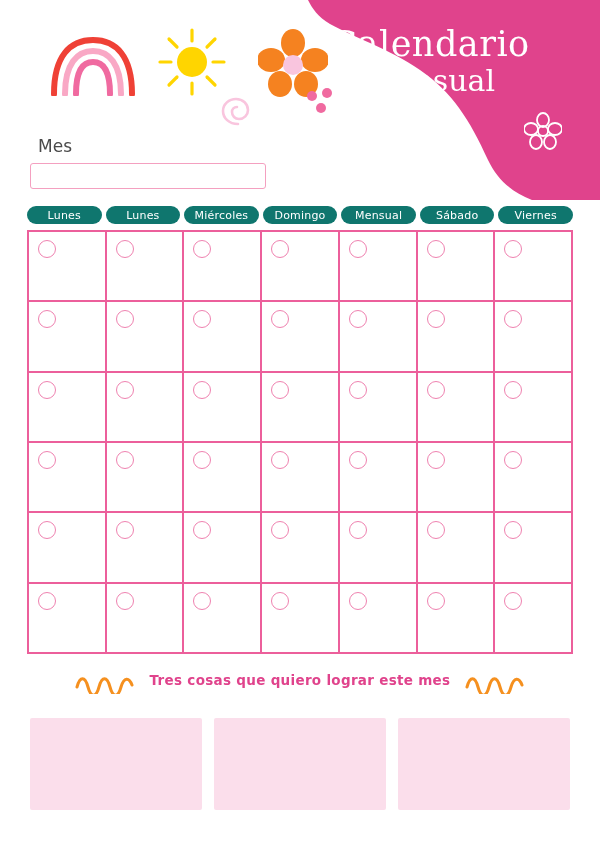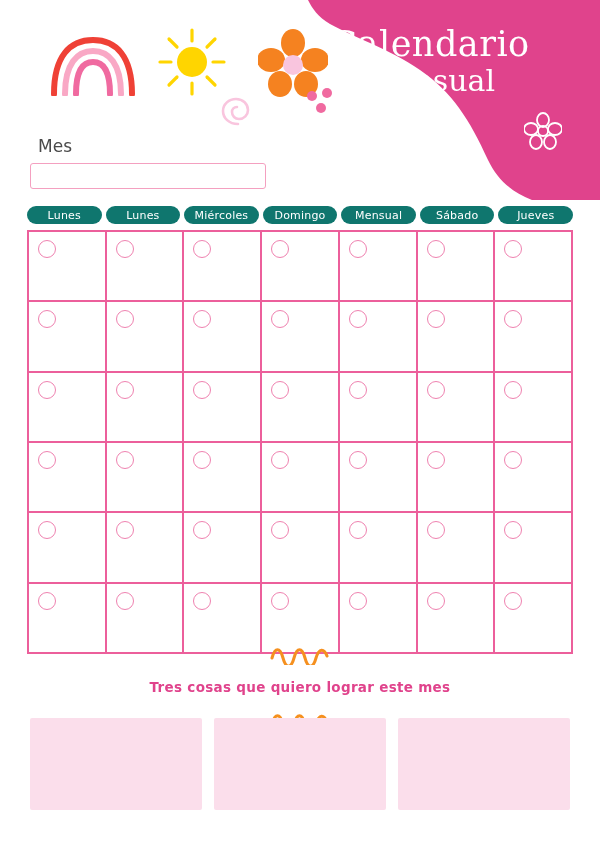--- a/index.html
+++ b/index.html
@@ -193,24 +193,22 @@
   }
 
   
   .goals-head {
     position: absolute;
     left: 30px;
     top: 672px;
     width: 540px;
     height: 30px;
     display: flex;
-    align-items: center;
     justify-content: center;
     gap: 14px;
-    flex-direction: column;
   }
   .goals-title {
     font-family: "DejaVu Sans", sans-serif;
     font-size: 13.5px;
     color: #e0438c;
     font-weight: bold;
     letter-spacing: 0.3px;
     white-space: nowrap;
   }
   .squiggle {
@@ -308,21 +306,21 @@
     <input class="month-input" type="text" value="" placeholder="" style="">
   </div>
 
   <div class="days-row">
     <div class="day-pill">Lunes</div>
     <div class="day-pill">Lunes</div>
     <div class="day-pill">Miércoles</div>
     <div class="day-pill">Domingo</div>
     <div class="day-pill">Mensual</div>
     <div class="day-pill">Sábado</div>
-    <div class="day-pill">Jueves</div>
+    <div class="day-pill">Viernes</div>
   </div>
 
   <div class="grid" id="calendar-grid">
       <div class="cell">
         <div class="cell-circle"></div>
       </div>
       <div class="cell">
         <div class="cell-circle"></div>
       </div>
       <div class="cell">

